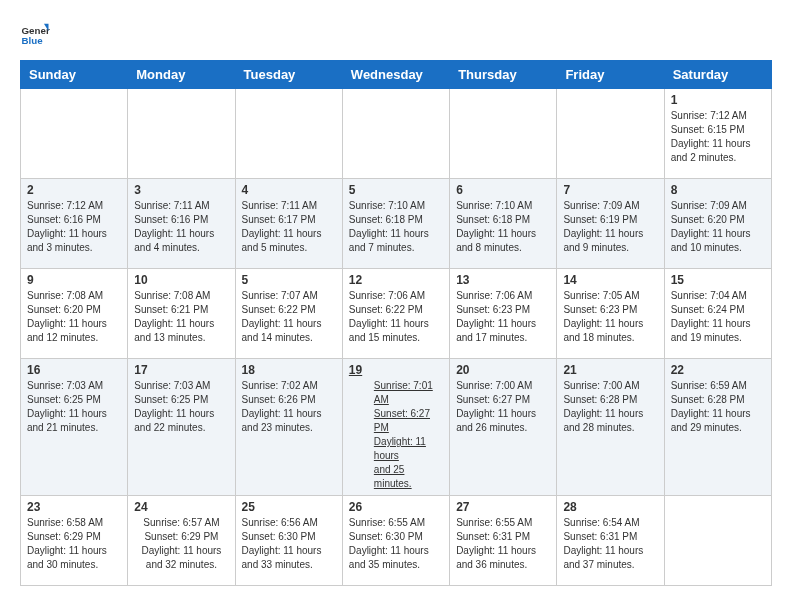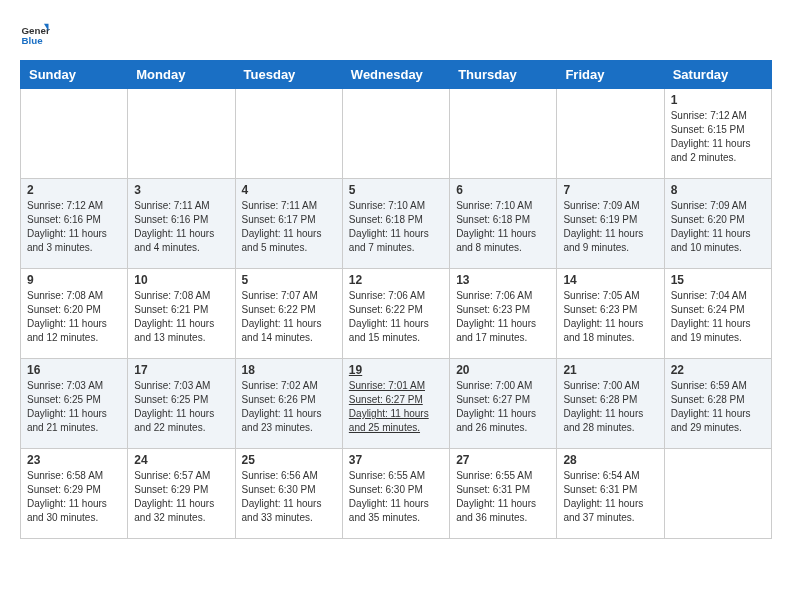--- a/index.html
+++ b/index.html
@@ -248,21 +248,21 @@
         </td>
         <td style="background: rgb(240, 244, 248);">
           <span class="day-num">18</span>
           <div class="day-info" style="white-space: pre-line;">Sunrise: 7:02 AM
 Sunset: 6:26 PM
 Daylight: 11 hours
 and 23 minutes.</div>
         </td>
         <td style="background: rgb(240, 244, 248); text-decoration: underline;">
           <span class="day-num">19</span>
-          <div class="day-info" style="white-space: pre-line;">Sunrise: 7:01 AM
+          <div class="day-info" style="white-space: pre-line; margin-left: 25px;">Sunrise: 7:01 AM
 Sunset: 6:27 PM
 Daylight: 11 hours
 and 25 minutes.</div>
         </td>
         <td style="background: rgb(240, 244, 248);">
           <span class="day-num">20</span>
           <div class="day-info" style="white-space: pre-line;">Sunrise: 7:00 AM
 Sunset: 6:27 PM
 Daylight: 11 hours
 and 26 minutes.</div>
@@ -285,34 +285,34 @@
       <tr style="background: rgb(255, 255, 255);">
         <td style="background: rgb(255, 255, 255);">
           <span class="day-num">23</span>
           <div class="day-info" style="white-space: pre-line;">Sunrise: 6:58 AM
 Sunset: 6:29 PM
 Daylight: 11 hours
 and 30 minutes.</div>
         </td>
         <td style="background: rgb(255, 255, 255);">
           <span class="day-num">24</span>
-          <div class="day-info" style="white-space: pre-line;">Sunrise: 6:57 AM
+          <div class="day-info" style="white-space: pre-line; text-align: center;">Sunrise: 6:57 AM
 Sunset: 6:29 PM
 Daylight: 11 hours
 and 32 minutes.</div>
         </td>
         <td style="background: rgb(255, 255, 255);">
           <span class="day-num">25</span>
           <div class="day-info" style="white-space: pre-line;">Sunrise: 6:56 AM
 Sunset: 6:30 PM
 Daylight: 11 hours
 and 33 minutes.</div>
         </td>
         <td style="background: rgb(255, 255, 255);">
-          <span class="day-num">37</span>
+          <span class="day-num">26</span>
           <div class="day-info" style="white-space: pre-line;">Sunrise: 6:55 AM
 Sunset: 6:30 PM
 Daylight: 11 hours
 and 35 minutes.</div>
         </td>
         <td style="background: rgb(255, 255, 255);">
           <span class="day-num">27</span>
           <div class="day-info" style="white-space: pre-line;">Sunrise: 6:55 AM
 Sunset: 6:31 PM
 Daylight: 11 hours

